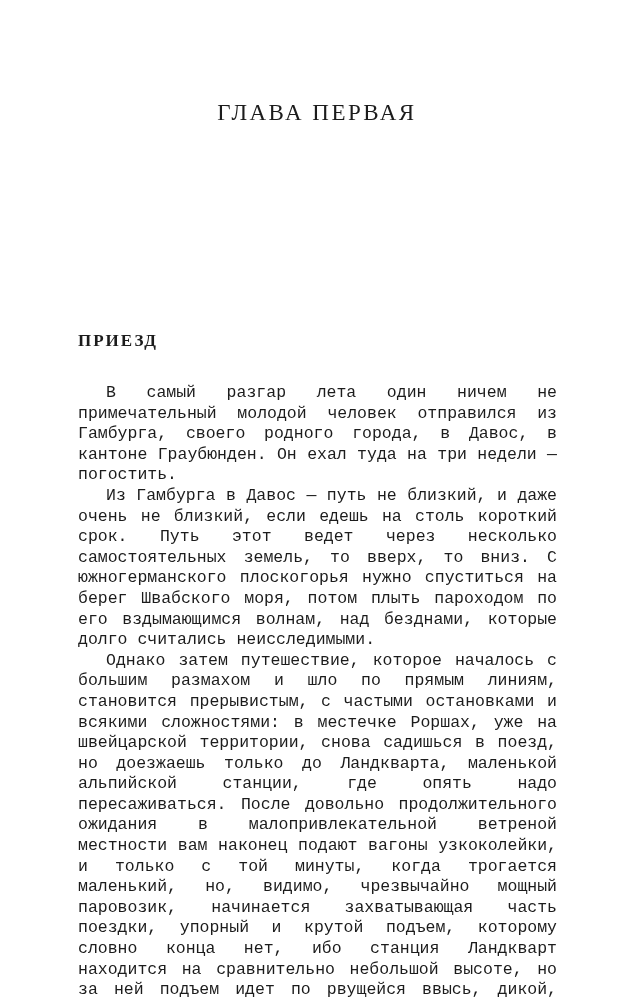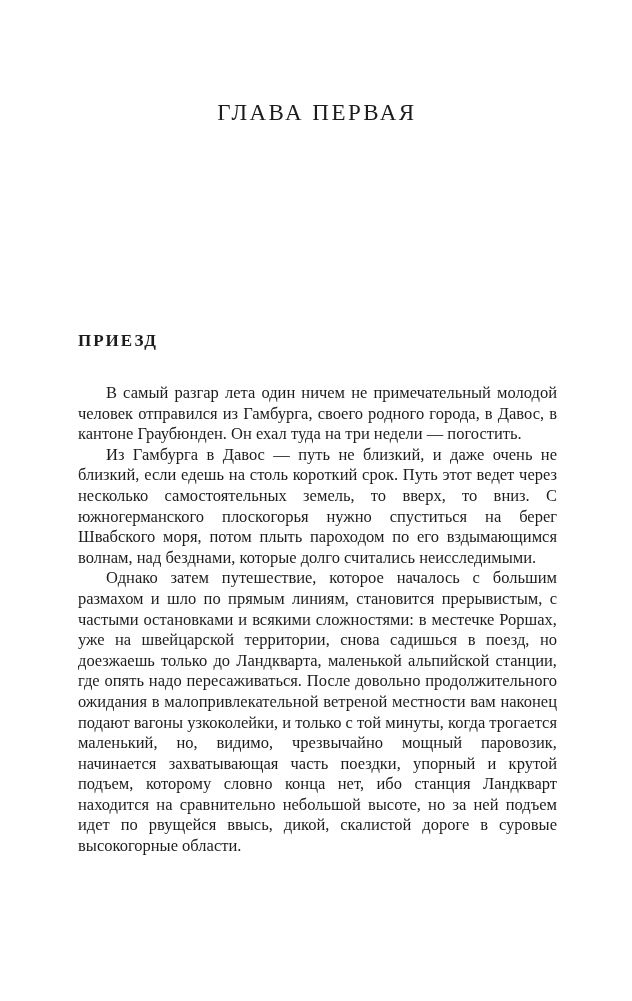--- a/index.html
+++ b/index.html
@@ -47,20 +47,21 @@
       font-size: 16.5px;
       line-height: 20.6px;
       text-align: justify;
       color: #1c1c1c;
     }
     .body-text p {
       margin: 0;
       padding: 0;
       text-indent: 28px;
       hyphens: auto;
+      font-family: Liberation Mono, monospace;
     }
   </style>
 </head>
 <body>
 
 <div class="page" lang="ru">
 
   <h1 class="chapter-title">ГЛАВА ПЕРВАЯ</h1>
 
   <h2 class="section-title">ПРИЕЗД</h2>

